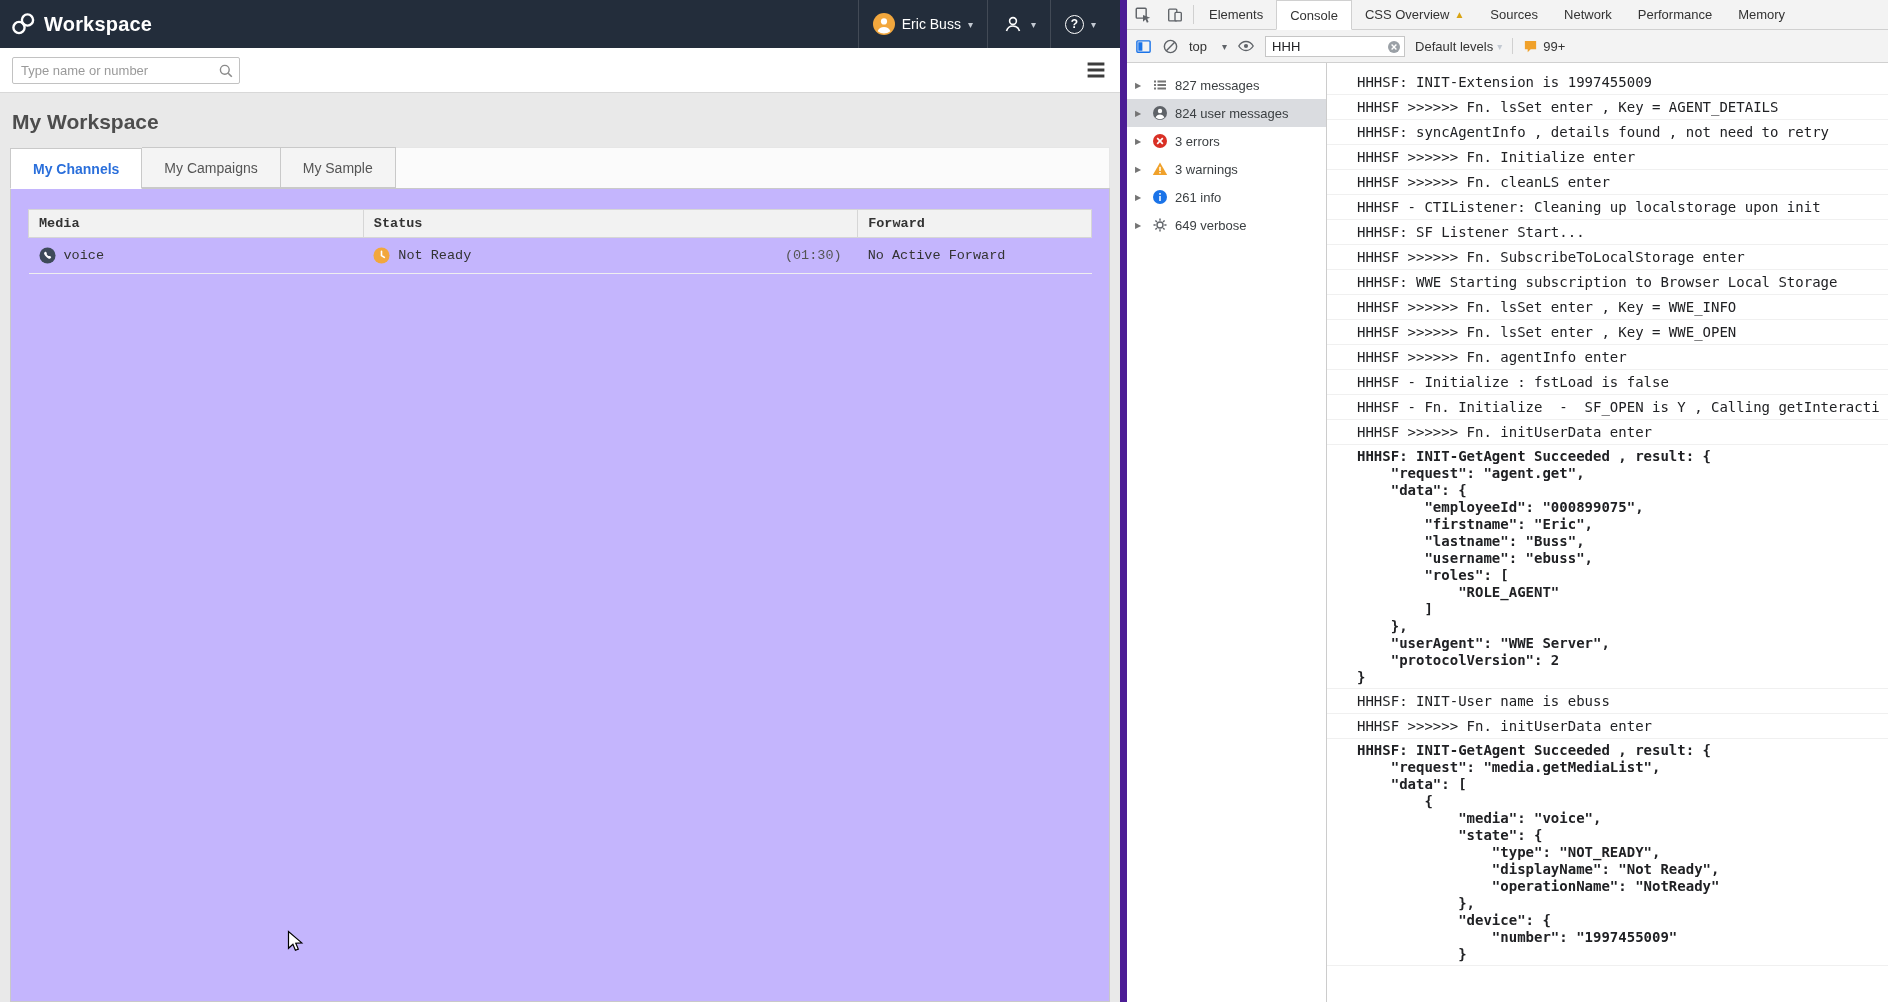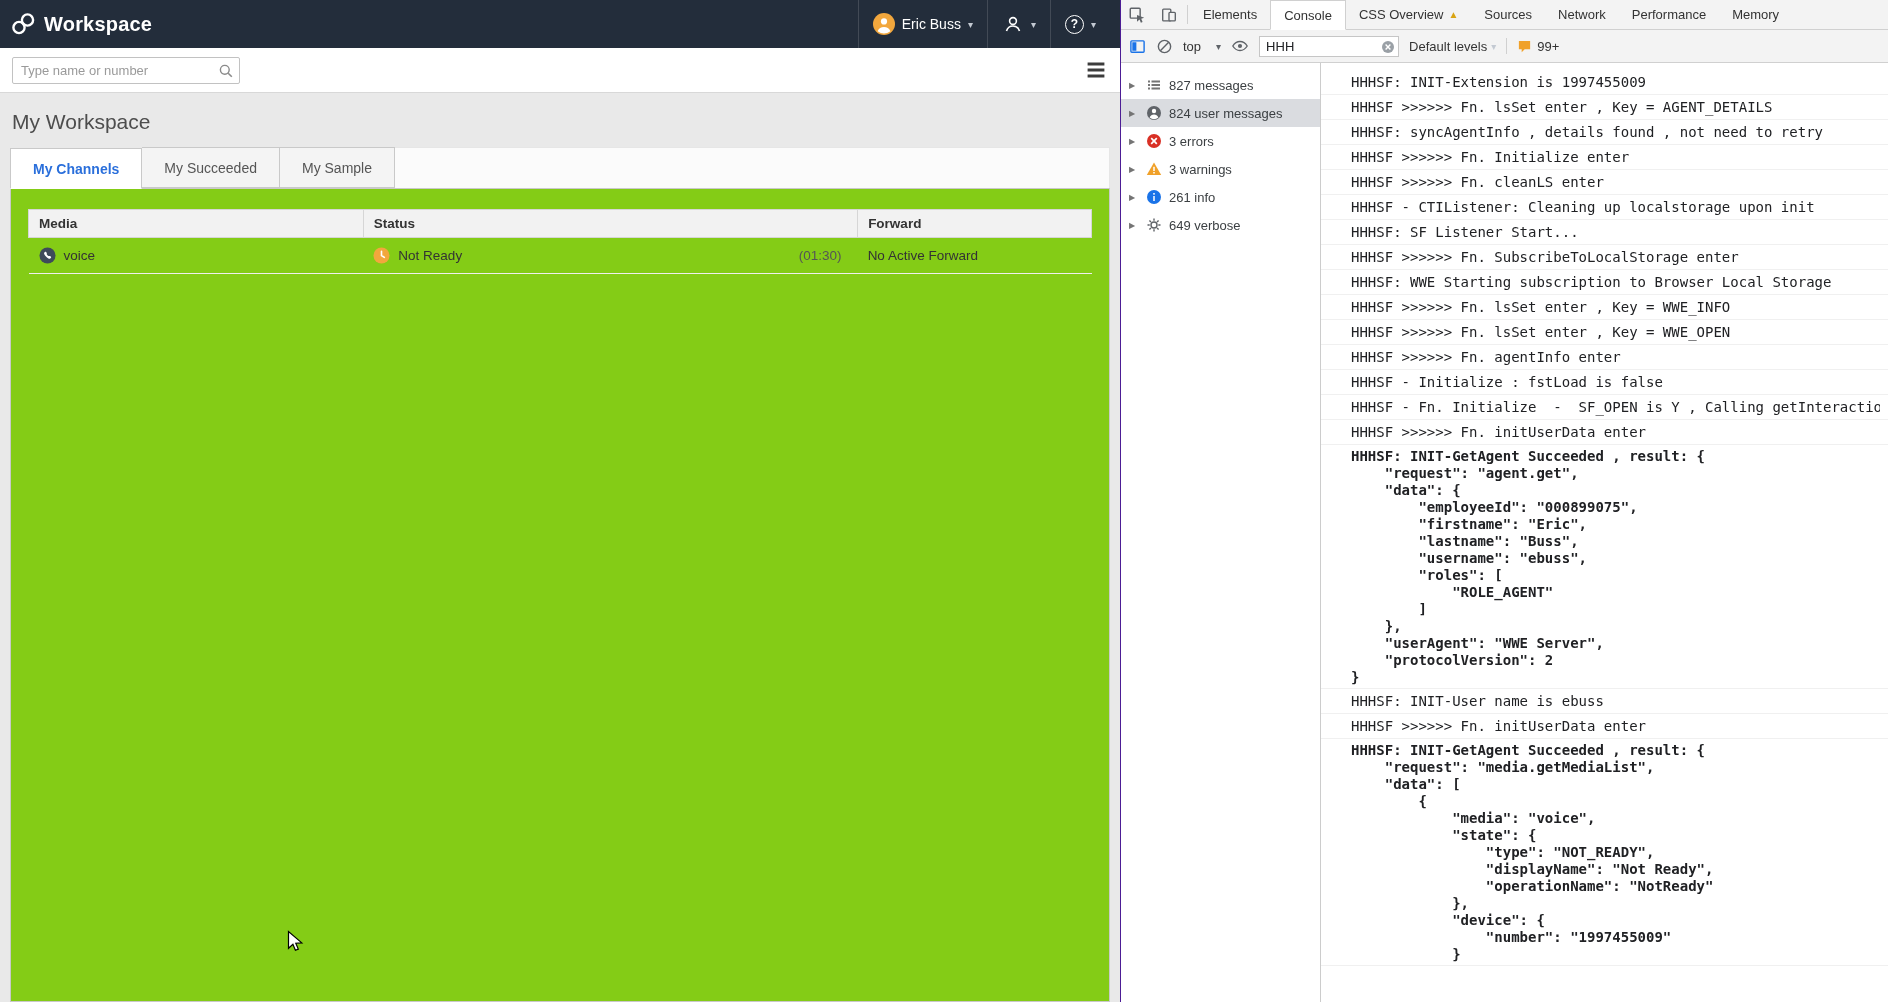--- a/index.html
+++ b/index.html
@@ -20,40 +20,40 @@
   .help-circle { width:19px; height:19px; border:1.5px solid #fff; border-radius:50%; color:#fff; font-size:12px; font-weight:700; display:flex; align-items:center; justify-content:center; }
 
   .search-row { height:45px; background:#fff; border-bottom:1px solid #d8d8d8; display:flex; align-items:center; padding:0 12px; flex:0 0 auto; }
   .search-box { position:relative; width:228px; }
   .search-box input { width:100%; height:27px; border:1px solid #c2c2c2; border-radius:2px; padding:0 26px 0 8px; font-size:13px; color:#333; font-family:"Liberation Sans", sans-serif; }
   .search-box input::placeholder { color:#9a9a9a; }
   .search-glass { position:absolute; right:6px; top:6px; }
   .hamburger { margin-left:auto; width:24px; height:24px; cursor:pointer; }
 
   .app-body { flex:1; padding:0 10px; display:flex; flex-direction:column; overflow:hidden; }
-  .page-title { font-size:21px; font-weight:400; color:#4d4d4d; margin:17px 2px 13px 2px; }
+  .page-title { font-size:21px; font-weight:700; color:#4d4d4d; margin:17px 2px 13px 2px; }
 
   .app-tabstrip { display:flex; align-items:flex-end; position:relative; z-index:2; }
   .app-tab { height:41px; line-height:41px; padding:0 22px; font-size:14px; color:#555; background:#f4f4f4; border:1px solid #c9c9c9; cursor:pointer; }
   .app-tab + .app-tab { border-left:none; }
   .app-tab.active { background:#fff; color:#2a6fdb; font-weight:700; border-bottom:1px solid #fff; margin-bottom:-1px; }
   .tab-filler { flex:1; height:41px; background:#fbfbfb; border-top:1px solid #e6e6e6; border-right:1px solid #e6e6e6; align-self:flex-end; }
 
-  .panel-content { flex:1; background:#84cc16; border:1px solid #c9c9c9; position:relative; z-index:1; }
+  .panel-content { flex:1; background:#c4b5fd; border:1px solid #c9c9c9; position:relative; z-index:1;font-family:Liberation Mono, monospace; }
   .channels-table { width:calc(100% - 34px); margin:20px 17px 0 17px; border-collapse:collapse; table-layout:fixed; }
   .channels-table th { background:#f2f2f2; border:1px solid #d6d6d6; padding:6px 10px; font-size:13.5px; font-weight:700; color:#333; text-align:left; }
   .channels-table td { padding:9px 10px; font-size:13.5px; color:#333; border-bottom:1px solid #efefef; }
   .col-media { width:31.5%; } .col-status { width:46.5%; } .col-forward { width:22%; }
   .cell-flex { display:flex; align-items:center; gap:8px; }
   .status-duration { margin-left:auto; color:#555; padding-right:6px; }
 
   .mouse-cursor { position:absolute; left:287px; top:930px; z-index:50; pointer-events:none; }
 
   
-  .devtools { width:768px; height:100%; background:#fff; border-left:1px solid #4c1d95; display:flex; flex-direction:column; }
+  .devtools { width:768px; height:100%; background:#fff; border-left:7px solid #4c1d95; display:flex; flex-direction:column; }
 
   .dt-tabbar { height:30px; background:#f3f3f3; border-bottom:1px solid #d0d0d0; display:flex; align-items:stretch; flex:0 0 auto; }
   .dt-iconbtn { width:32px; display:flex; align-items:center; justify-content:center; cursor:pointer; }
   .dt-vsep { width:1px; background:#d0d0d0; margin:5px 2px; }
   .dt-tabs { display:flex; align-items:stretch; }
   .dt-tab { display:flex; align-items:center; gap:5px; padding:0 13px; font-size:13px; color:#333; cursor:pointer; margin-bottom:-1px; border-bottom:1px solid #d0d0d0; }
   .dt-tab.active { background:#fff; border:1px solid #d0d0d0; border-bottom:1px solid #fff; }
   .warn-tri { color:#d9a413; font-size:10px; }
 
   .dt-toolbar { height:33px; background:#f3f3f3; border-bottom:1px solid #d0d0d0; display:flex; align-items:center; gap:10px; padding:0 8px; flex:0 0 auto; font-size:13px; color:#333; }
@@ -129,21 +129,21 @@
       <svg class="hamburger" viewBox="0 0 20 20">
         <path d="M3 5h14M3 10h14M3 15h14" stroke="#3c3c3c" stroke-width="2.4"></path>
       </svg>
     </div>
 
     <div class="app-body">
       <div class="page-title">My Workspace</div>
 
       <div class="app-tabstrip">
           <div class="app-tab active">My Channels</div>
-          <div class="app-tab">My Succeeded</div>
+          <div class="app-tab">My Campaigns</div>
           <div class="app-tab">My Sample</div>
           <div class="tab-filler"></div>
         </div>
 
       <div class="panel-content">
         <table class="channels-table">
           <colgroup>
               <col class="col-media">
               <col class="col-status">
               <col class="col-forward">

